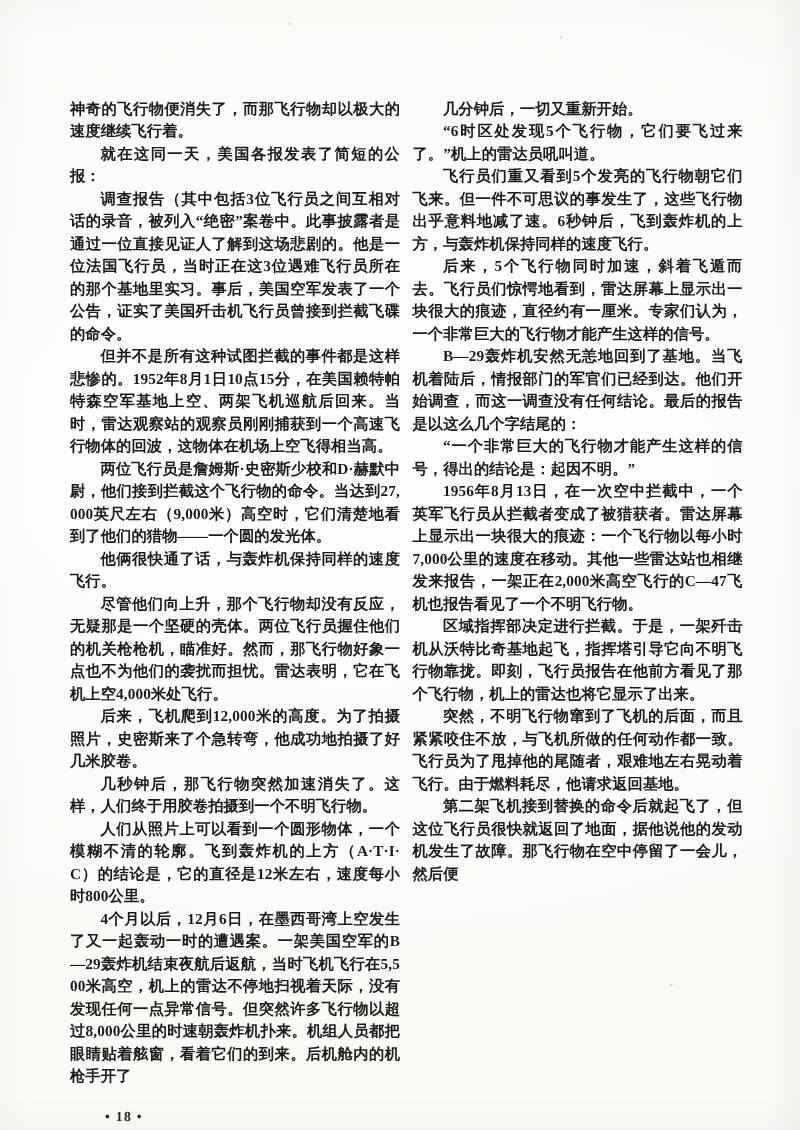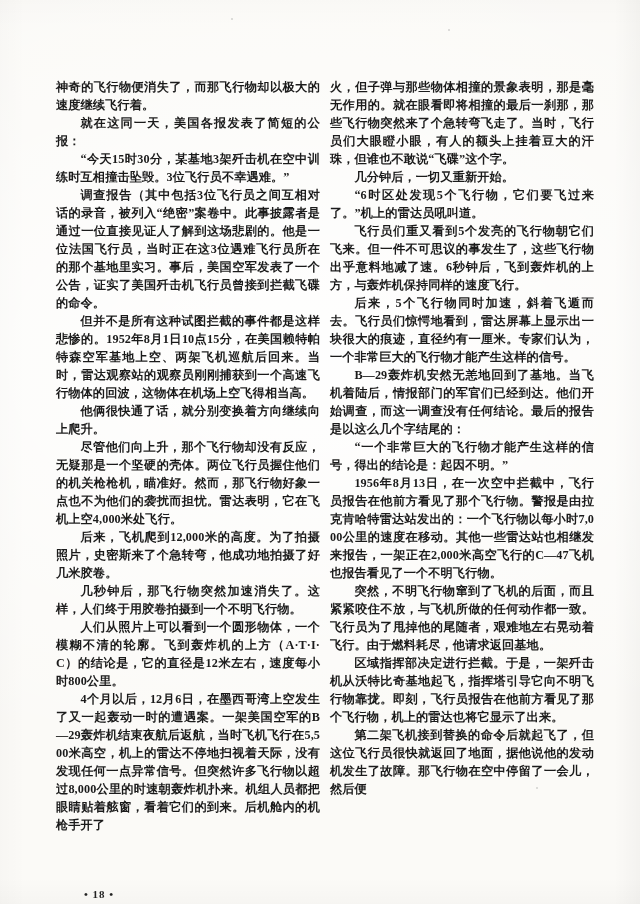--- a/index.html
+++ b/index.html
@@ -55,41 +55,40 @@
     pointer-events: none;
   }
 </style>
 </head>
 <body>
 
 <div class="page">
   <div class="column column-left">
       <p>神奇的飞行物便消失了，而那飞行物却以极大的速度继续飞行着。</p>
       <p class="indent">就在这同一天，美国各报发表了简短的公报：</p>
-      <p class="indent">“今天15时30分，某基地3架歼击机在空中训练时互相撞击坠毁。3位飞行员不幸遇难。”</p>
       <p class="indent">调查报告（其中包括3位飞行员之间互相对话的录音，被列入“绝密”案卷中。此事披露者是通过一位直接见证人了解到这场悲剧的。他是一位法国飞行员，当时正在这3位遇难飞行员所在的那个基地里实习。事后，美国空军发表了一个公告，证实了美国歼击机飞行员曾接到拦截飞碟的命令。</p>
       <p class="indent">但并不是所有这种试图拦截的事件都是这样悲惨的。1952年8月1日10点15分，在美国赖特帕特森空军基地上空、两架飞机巡航后回来。当时，雷达观察站的观察员刚刚捕获到一个高速飞行物体的回波，这物体在机场上空飞得相当高。</p>
-      <p class="indent">他俩很快通了话，就分别变换着方向继续向上爬升。</p>
+      <p class="indent">两位飞行员是詹姆斯·史密斯少校和D·赫默中尉，他们接到拦截这个飞行物的命令。当达到27,000英尺左右（9,000米）高空时，它们清楚地看到了他们的猎物——一个圆的发光体。</p>
+      <p class="indent">他俩很快通了话，与轰炸机保持同样的速度飞行。</p>
       <p class="indent">尽管他们向上升，那个飞行物却没有反应，无疑那是一个坚硬的壳体。两位飞行员握住他们的机关枪枪机，瞄准好。然而，那飞行物好象一点也不为他们的袭扰而担忧。雷达表明，它在飞机上空4,000米处飞行。</p>
       <p class="indent">后来，飞机爬到12,000米的高度。为了拍摄照片，史密斯来了个急转弯，他成功地拍摄了好几米胶卷。</p>
       <p class="indent">几秒钟后，那飞行物突然加速消失了。这样，人们终于用胶卷拍摄到一个不明飞行物。</p>
       <p class="indent">人们从照片上可以看到一个圆形物体，一个模糊不清的轮廓。飞到轰炸机的上方（A·T·I·C）的结论是，它的直径是12米左右，速度每小时800公里。</p>
       <p class="indent">4个月以后，12月6日，在墨西哥湾上空发生了又一起轰动一时的遭遇案。一架美国空军的B—29轰炸机结束夜航后返航，当时飞机飞行在5,500米高空，机上的雷达不停地扫视着天际，没有发现任何一点异常信号。但突然许多飞行物以超过8,000公里的时速朝轰炸机扑来。机组人员都把眼睛贴着舷窗，看着它们的到来。后机舱内的机枪手开了</p>
     </div>
   <div class="column column-right">
-      <p>火，但子弹与那些物体相撞的景象表明，那是毫无作用的。就在眼看即将相撞的最后一刹那，那些飞行物突然来了个急转弯飞走了。当时，飞行员们大眼瞪小眼，有人的额头上挂着豆大的汗珠，但谁也不敢说“飞碟”这个字。</p>
       <p class="indent">几分钟后，一切又重新开始。</p>
       <p class="indent">“6时区处发现5个飞行物，它们要飞过来了。”机上的雷达员吼叫道。</p>
       <p class="indent">飞行员们重又看到5个发亮的飞行物朝它们飞来。但一件不可思议的事发生了，这些飞行物出乎意料地减了速。6秒钟后，飞到轰炸机的上方，与轰炸机保持同样的速度飞行。</p>
       <p class="indent">后来，5个飞行物同时加速，斜着飞遁而去。飞行员们惊愕地看到，雷达屏幕上显示出一块很大的痕迹，直径约有一厘米。专家们认为，一个非常巨大的飞行物才能产生这样的信号。</p>
       <p class="indent">B—29轰炸机安然无恙地回到了基地。当飞机着陆后，情报部门的军官们已经到达。他们开始调查，而这一调查没有任何结论。最后的报告是以这么几个字结尾的：</p>
       <p class="indent">“一个非常巨大的飞行物才能产生这样的信号，得出的结论是：起因不明。”</p>
-      <p class="indent">1956年8月13日，在一次空中拦截中，飞行员报告在他前方看见了那个飞行物。警报是由拉克肯哈特雷达站发出的：一个飞行物以每小时7,000公里的速度在移动。其他一些雷达站也相继发来报告，一架正在2,000米高空飞行的C—47飞机也报告看见了一个不明飞行物。</p>
+      <p class="indent">1956年8月13日，在一次空中拦截中，一个英军飞行员从拦截者变成了被猎获者。雷达屏幕上显示出一块很大的痕迹：一个飞行物以每小时7,000公里的速度在移动。其他一些雷达站也相继发来报告，一架正在2,000米高空飞行的C—47飞机也报告看见了一个不明飞行物。</p>
+      <p class="indent">区域指挥部决定进行拦截。于是，一架歼击机从沃特比奇基地起飞，指挥塔引导它向不明飞行物靠拢。即刻，飞行员报告在他前方看见了那个飞行物，机上的雷达也将它显示了出来。</p>
       <p class="indent">突然，不明飞行物窜到了飞机的后面，而且紧紧咬住不放，与飞机所做的任何动作都一致。飞行员为了甩掉他的尾随者，艰难地左右晃动着飞行。由于燃料耗尽，他请求返回基地。</p>
-      <p class="indent">区域指挥部决定进行拦截。于是，一架歼击机从沃特比奇基地起飞，指挥塔引导它向不明飞行物靠拢。即刻，飞行员报告在他前方看见了那个飞行物，机上的雷达也将它显示了出来。</p>
       <p class="indent">第二架飞机接到替换的命令后就起飞了，但这位飞行员很快就返回了地面，据他说他的发动机发生了故障。那飞行物在空中停留了一会儿，然后便</p>
     </div>
   <div class="page-number">• 18 •</div>
 
   <div class="speck" style="left:231px;top:18px;width:2px;height:2px;"></div>
   <div class="speck" style="left:448px;top:29px;width:2px;height:2px;"></div>
   <div class="speck" style="left:536px;top:787px;width:2px;height:2px;"></div>
 </div>
 
 </body></html>

